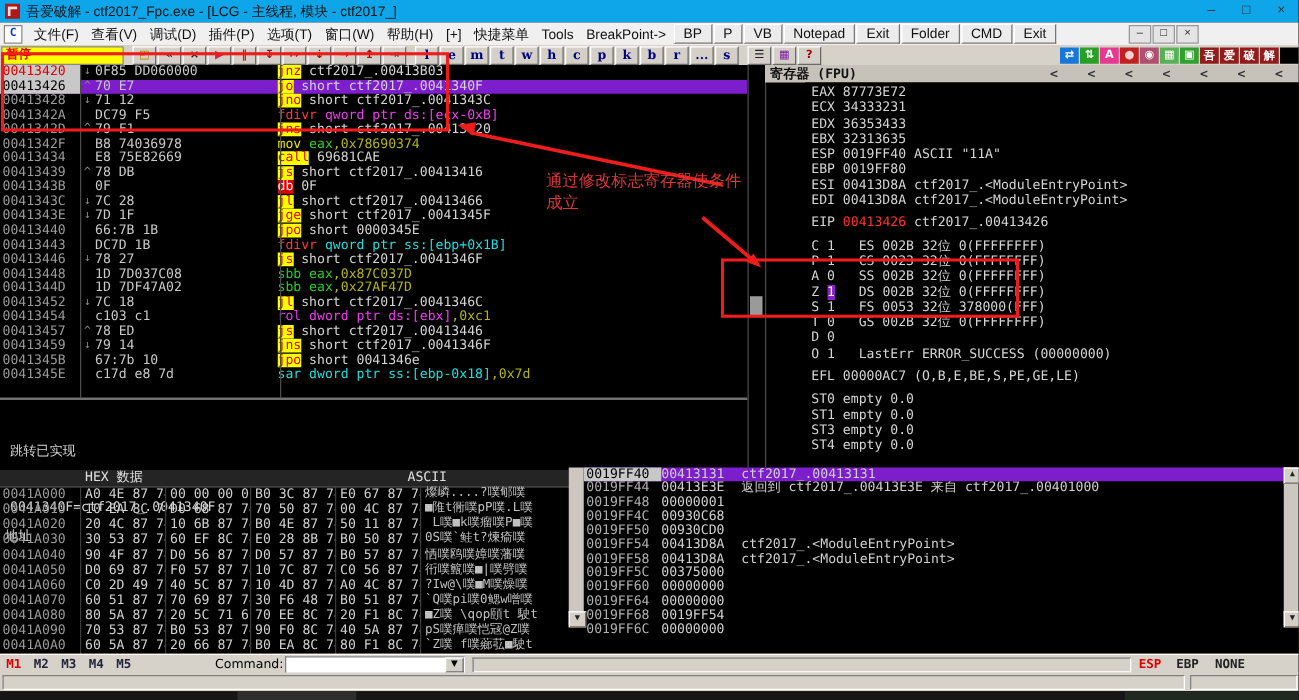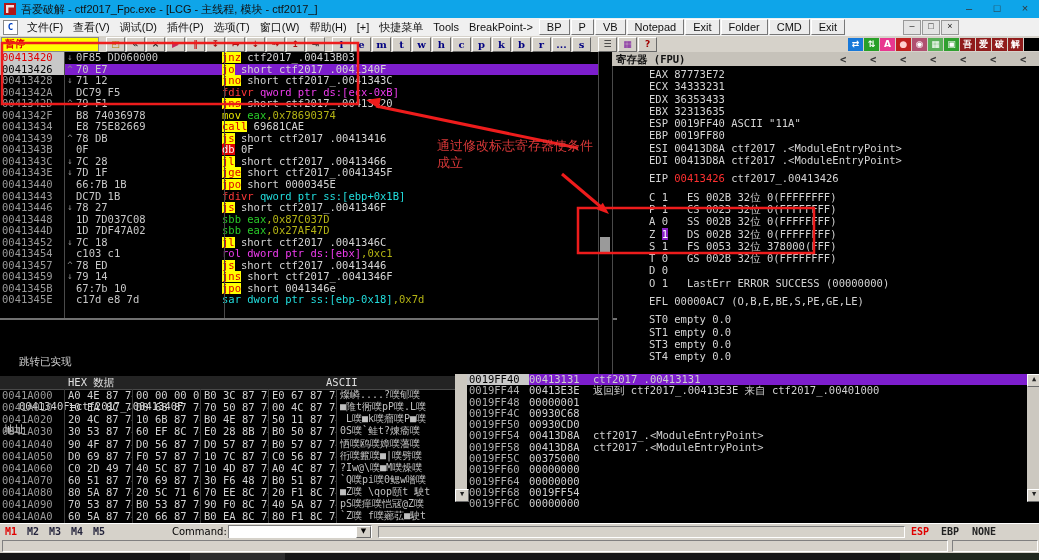--- a/index.html
+++ b/index.html
@@ -46,21 +46,21 @@
   .dm{width:12px;color:#8a8a8a;text-align:center;font-size:9px;flex:none;}
   .db{width:146px;color:#c8c8c8;flex:none;overflow:hidden;}
   .di{flex:1;overflow:hidden;}
   .colline{position:absolute;top:0;width:1px;background:#4a4a4a;}
   .tk-w{color:#d4d4d4}.tk-jmp{background:#ffff00;color:#dc0000;}
   .tk-red{color:#ff3838}.tk-mag{color:#f03cf0}.tk-cyan{color:#22dede}
   .tk-grn{color:#28cc28}.tk-oliv{color:#b4b414}.tk-yel{color:#e6e600}
   .tk-dbred{background:#e00000;color:#ffffff;}
   .tk-eip{color:#ff3030}.tk-zhl{background:#8a20c8;color:#fff;}
   .infopane{position:absolute;left:0;top:266px;width:598px;height:56px;border-top:2px solid #707070;
-            color:#d4d4d4;font-size:10.5px;line-height:15px;padding:4px 0 0 19px;white-space:pre;}
+            color:#d4d4d4;font-size:10.5px;line-height:15px;padding:4px 0 0 8px;white-space:pre;}
   .vscroll1{position:absolute;left:598px;top:0;width:13px;height:322px;background:#000;
             border-left:1px solid #4a4a4a;border-right:1px solid #4a4a4a;}
   .thumb{position:absolute;left:1px;width:10px;background:#9a9a9a;}
   .regs{position:absolute;left:612px;top:0;width:427px;height:322px;}
   .regheader{position:absolute;left:0;top:0;width:427px;height:14px;background:#c6c2ba;color:#111;
              font:bold 10.5px "DejaVu Sans Mono",monospace;line-height:14px;padding-left:4px;}
   .rarrow{position:absolute;top:0;color:#333;font-weight:bold;}
   .regbody{position:absolute;left:0;top:14px;width:427px;height:308px;background:#000;padding-top:2px;margin-left:32px;}
   .rrow{height:12.3px;line-height:12.3px;font-size:10.5px;color:#d4d4d4;white-space:pre;
         padding-left:5px;overflow:hidden;}

